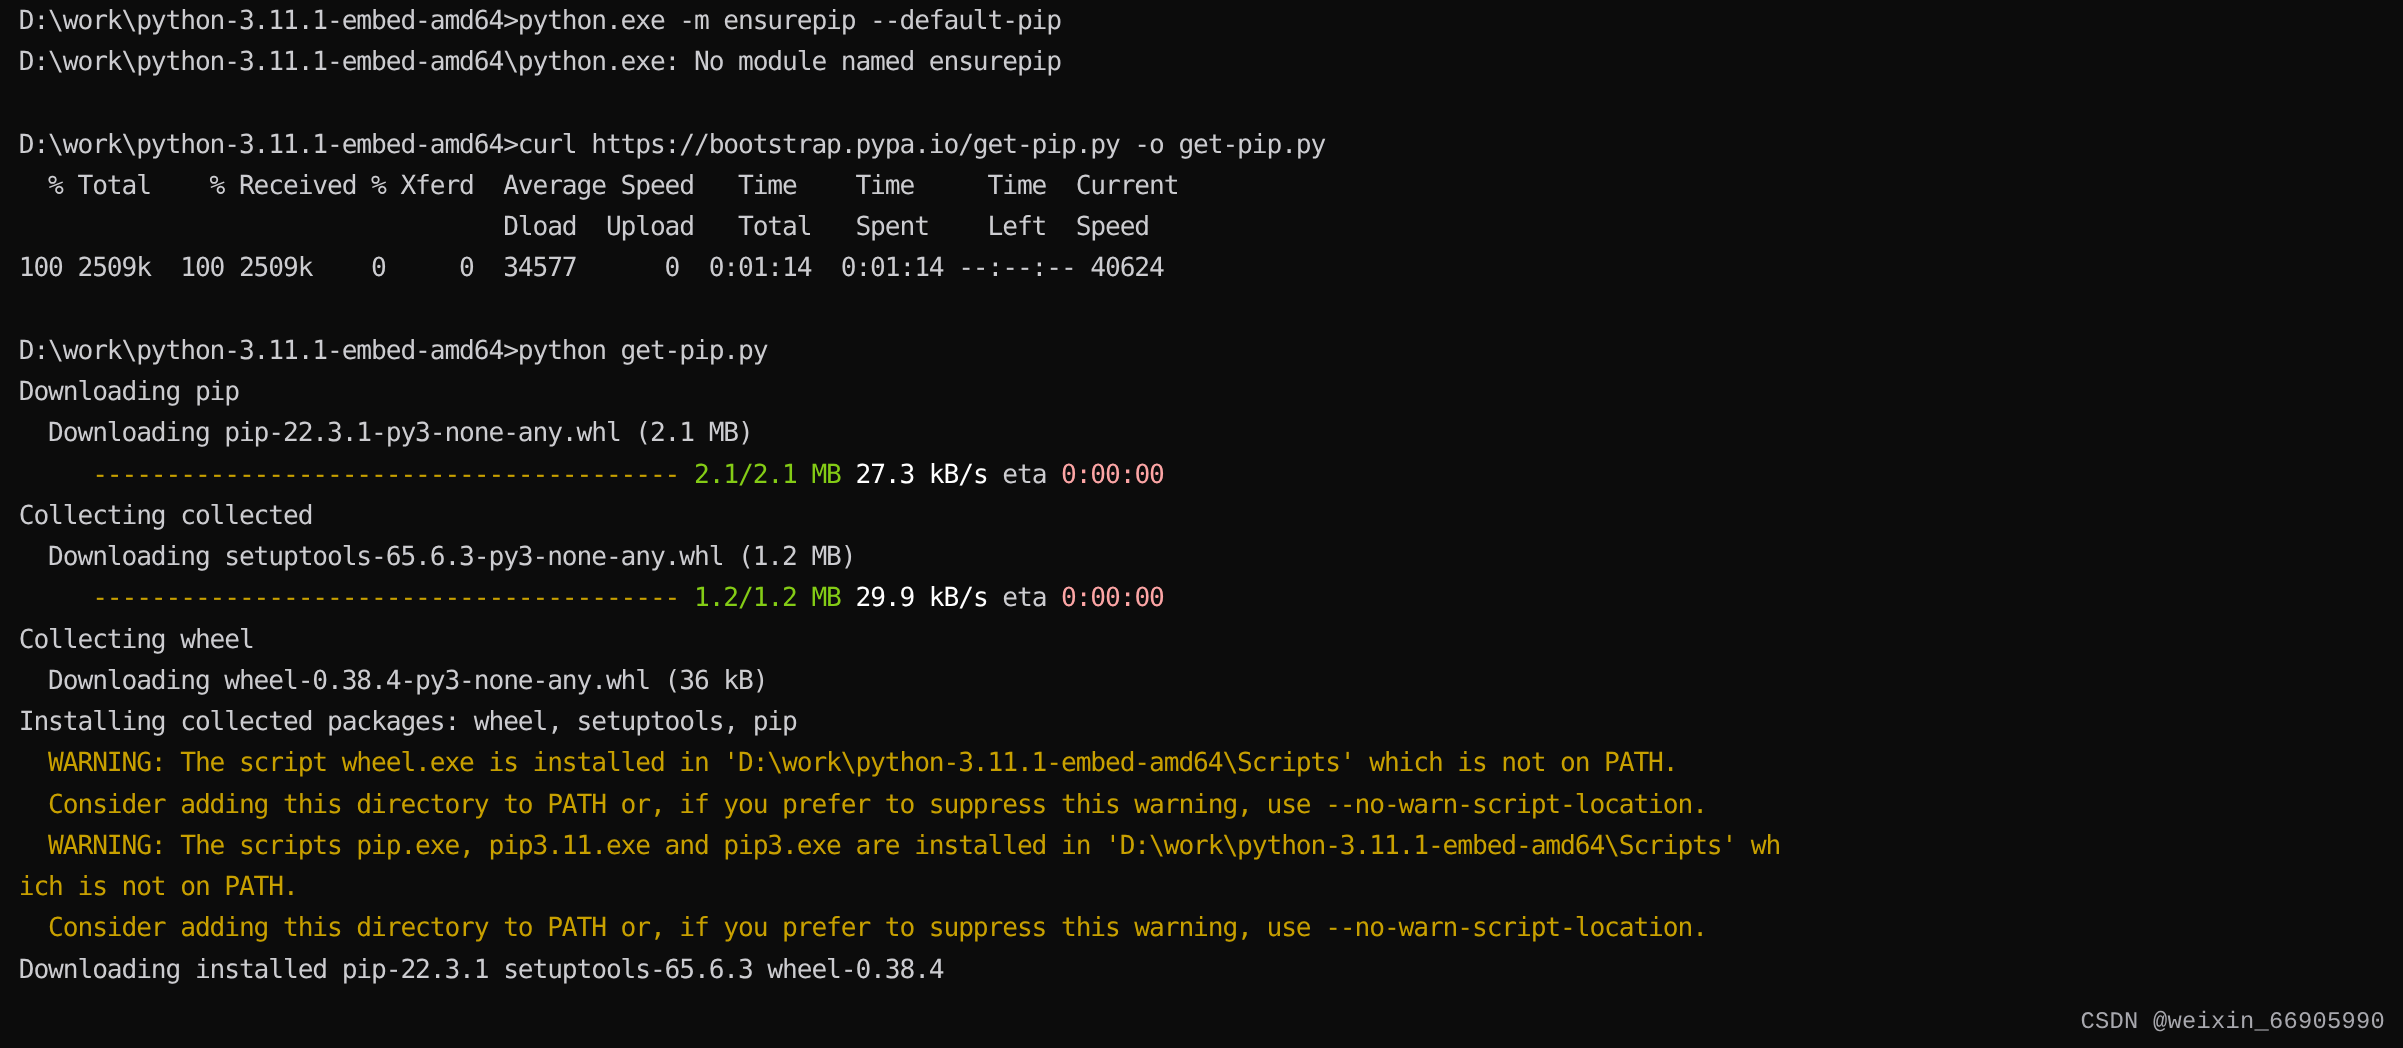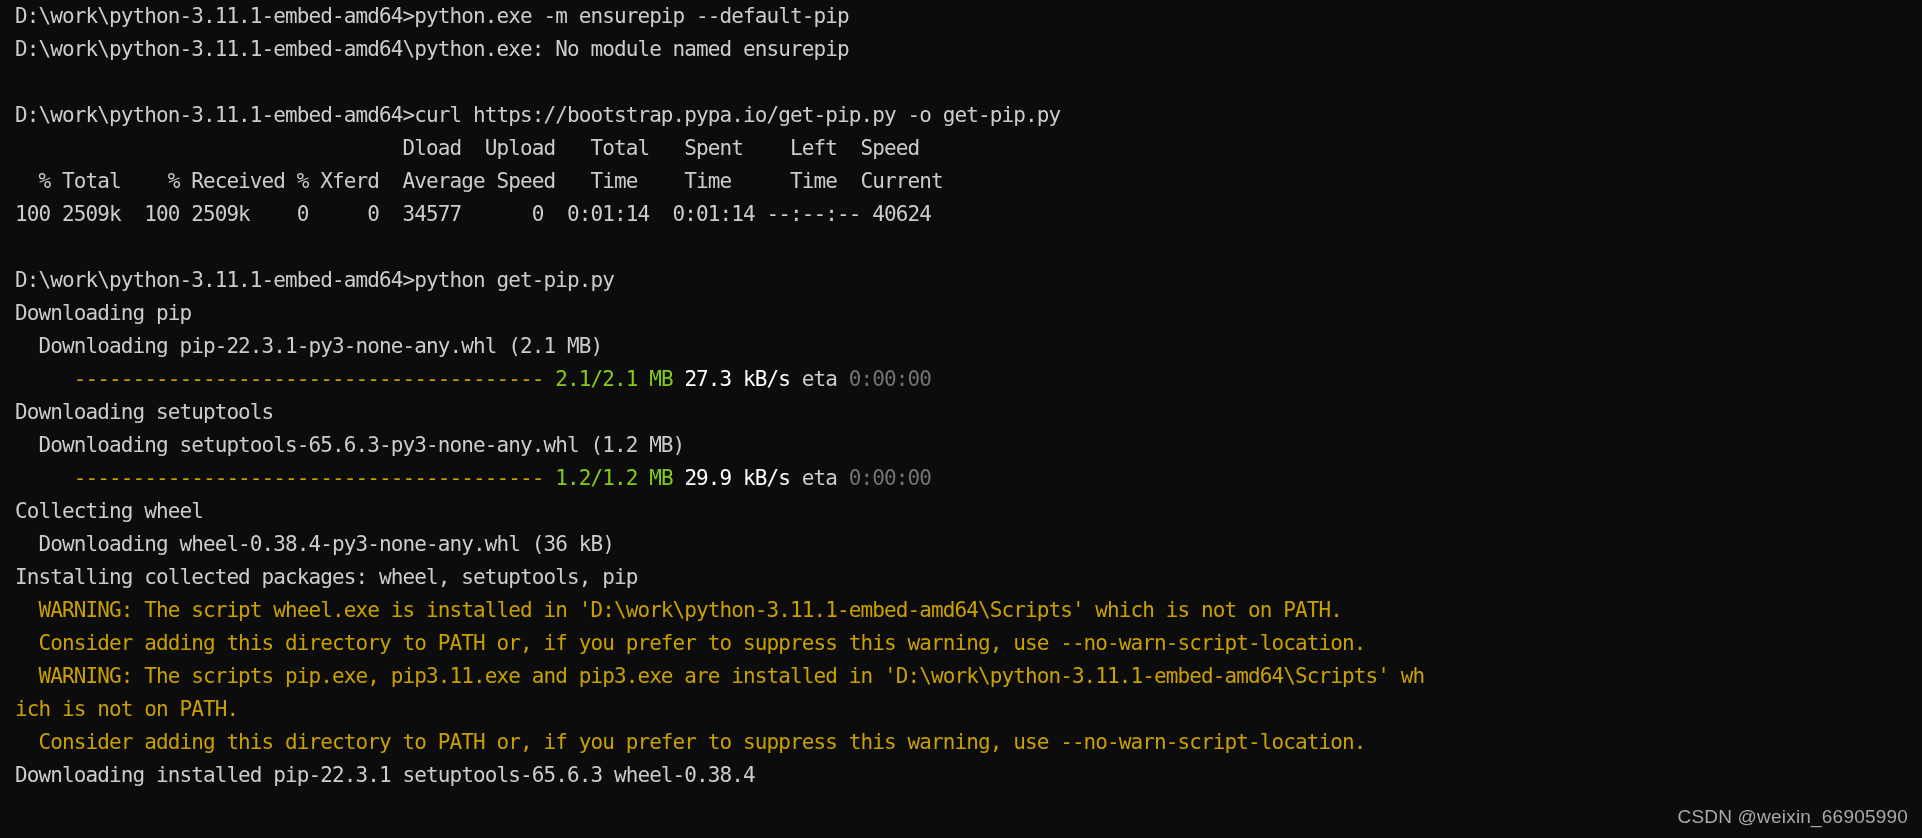--- a/index.html
+++ b/index.html
@@ -40,51 +40,51 @@
     padding-left: 15px;
   }
 
   .console-line.blank { color: transparent; }
 
   .seg { white-space: pre; }
   .c-white  { color: #ccccd0; }
   .c-yellow { color: #c8a000; }
   .c-green  { color: #84cc16; }
   .c-red    { color: #ffffff; }
-  .c-blue   { color: #737373; }
+  .c-blue   { color: #fca5a5; }
 
   #watermark {
     position: absolute;
     right: 14px;
     bottom: 10px;
-    font-family: Liberation Sans, sans-serif;
+    font-family: Liberation Mono, monospace;
     font-size: 19px;
     color: #a8a8ae;
     letter-spacing: 0.2px;
     user-select: none;
   }
 </style>
 </head>
 <body>
 
 <div id="terminal">
   <div id="console-output">
       <div class="console-line"><span class="seg c-white">D:\work\python-3.11.1-embed-amd64&gt;python.exe -m ensurepip --default-pip</span></div>
       <div class="console-line"><span class="seg c-white">D:\work\python-3.11.1-embed-amd64\python.exe: No module named ensurepip</span></div>
       <div class="console-line blank">&nbsp;</div>
       <div class="console-line"><span class="seg c-white">D:\work\python-3.11.1-embed-amd64&gt;curl https://bootstrap.pypa.io/get-pip.py -o get-pip.py</span></div>
+      <div class="console-line"><span class="seg c-white">  % Total    % Received % Xferd  Average Speed   Time    Time     Time  Current</span></div>
       <div class="console-line"><span class="seg c-white">                                 Dload  Upload   Total   Spent    Left  Speed</span></div>
-      <div class="console-line"><span class="seg c-white">  % Total    % Received % Xferd  Average Speed   Time    Time     Time  Current</span></div>
       <div class="console-line"><span class="seg c-white">100 2509k  100 2509k    0     0  34577      0  0:01:14  0:01:14 --:--:-- 40624</span></div>
       <div class="console-line blank">&nbsp;</div>
       <div class="console-line"><span class="seg c-white">D:\work\python-3.11.1-embed-amd64&gt;python get-pip.py</span></div>
       <div class="console-line"><span class="seg c-white">Downloading pip</span></div>
       <div class="console-line"><span class="seg c-white">  Downloading pip-22.3.1-py3-none-any.whl (2.1 MB)</span></div>
       <div class="console-line"><span class="seg c-white">     </span><span class="seg c-yellow">---------------------------------------- </span><span class="seg c-green">2.1/2.1 MB</span><span class="seg c-white"> </span><span class="seg c-red">27.3 kB/s</span><span class="seg c-white"> eta </span><span class="seg c-blue">0:00:00</span></div>
-      <div class="console-line"><span class="seg c-white">Downloading setuptools</span></div>
+      <div class="console-line"><span class="seg c-white">Collecting collected</span></div>
       <div class="console-line"><span class="seg c-white">  Downloading setuptools-65.6.3-py3-none-any.whl (1.2 MB)</span></div>
       <div class="console-line"><span class="seg c-white">     </span><span class="seg c-yellow">---------------------------------------- </span><span class="seg c-green">1.2/1.2 MB</span><span class="seg c-white"> </span><span class="seg c-red">29.9 kB/s</span><span class="seg c-white"> eta </span><span class="seg c-blue">0:00:00</span></div>
       <div class="console-line"><span class="seg c-white">Collecting wheel</span></div>
       <div class="console-line"><span class="seg c-white">  Downloading wheel-0.38.4-py3-none-any.whl (36 kB)</span></div>
       <div class="console-line"><span class="seg c-white">Installing collected packages: wheel, setuptools, pip</span></div>
       <div class="console-line"><span class="seg c-yellow">  WARNING: The script wheel.exe is installed in 'D:\work\python-3.11.1-embed-amd64\Scripts' which is not on PATH.</span></div>
       <div class="console-line"><span class="seg c-yellow">  Consider adding this directory to PATH or, if you prefer to suppress this warning, use --no-warn-script-location.</span></div>
       <div class="console-line"><span class="seg c-yellow">  WARNING: The scripts pip.exe, pip3.11.exe and pip3.exe are installed in 'D:\work\python-3.11.1-embed-amd64\Scripts' wh</span></div>
       <div class="console-line"><span class="seg c-yellow">ich is not on PATH.</span></div>
       <div class="console-line"><span class="seg c-yellow">  Consider adding this directory to PATH or, if you prefer to suppress this warning, use --no-warn-script-location.</span></div>

